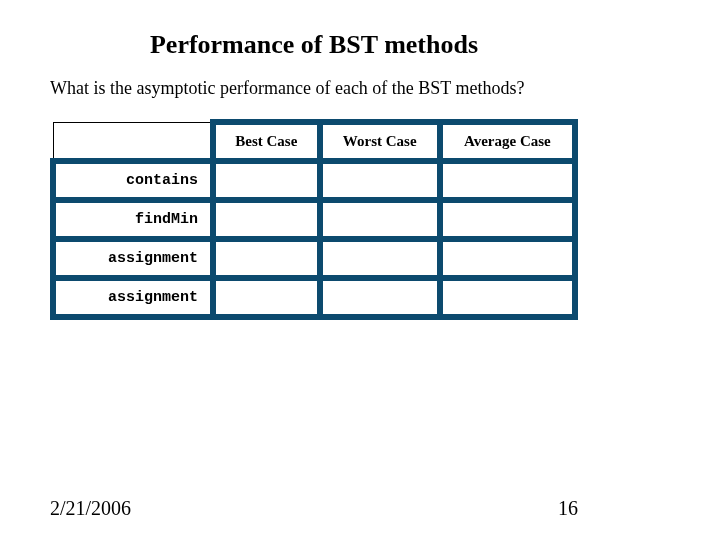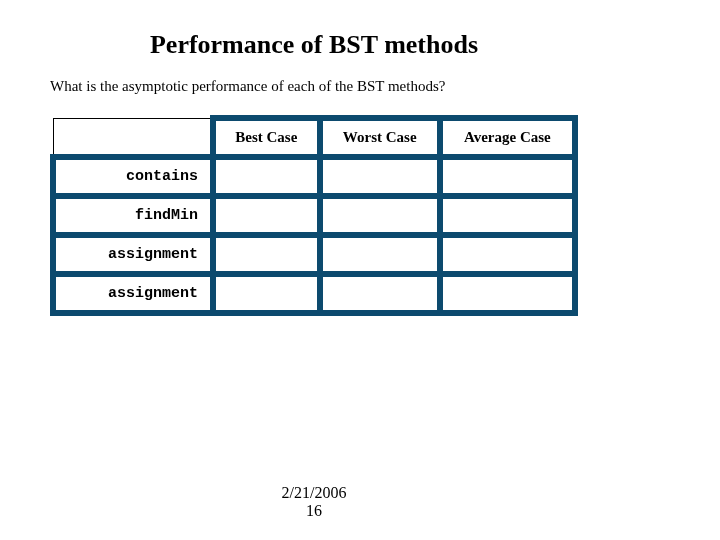--- a/index.html
+++ b/index.html
@@ -27,21 +27,21 @@
 
     .title {
       font-size: 26px;
       font-weight: bold;
       text-align: center;
       margin-bottom: 18px;
       color: #000;
     }
 
     .subtitle {
-      font-size: 15px;
+      font-size: 18px;
       margin-bottom: 20px;
       color: #000;
     }
 
     .table-container {
       flex: 1;
     }
 
     table {
       width: 100%;
@@ -78,23 +78,22 @@
 
     .data-row td {
       height: 38px;
     }
 
     .footer {
       display: flex;
       justify-content: space-between;
       align-items: center;
       margin-top: 10px;
-      font-size: 16px;
+      font-size: 20px;
       color: #000;
-      flex-direction: column;
     }
   </style>
 </head>
 <body>
 
 <div class="page">
   <div class="title">Performance of BST methods</div>
   <div class="subtitle">What is the asymptotic performance of each of the BST methods?</div>
 
   <div class="table-container">

